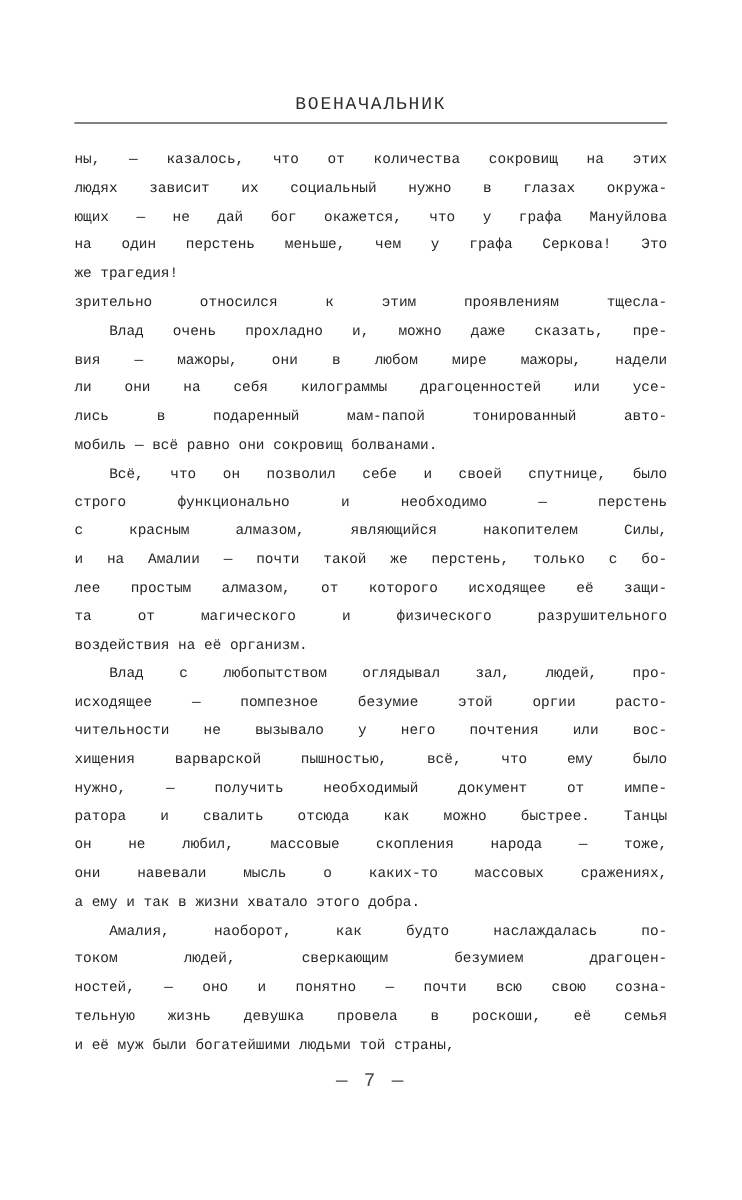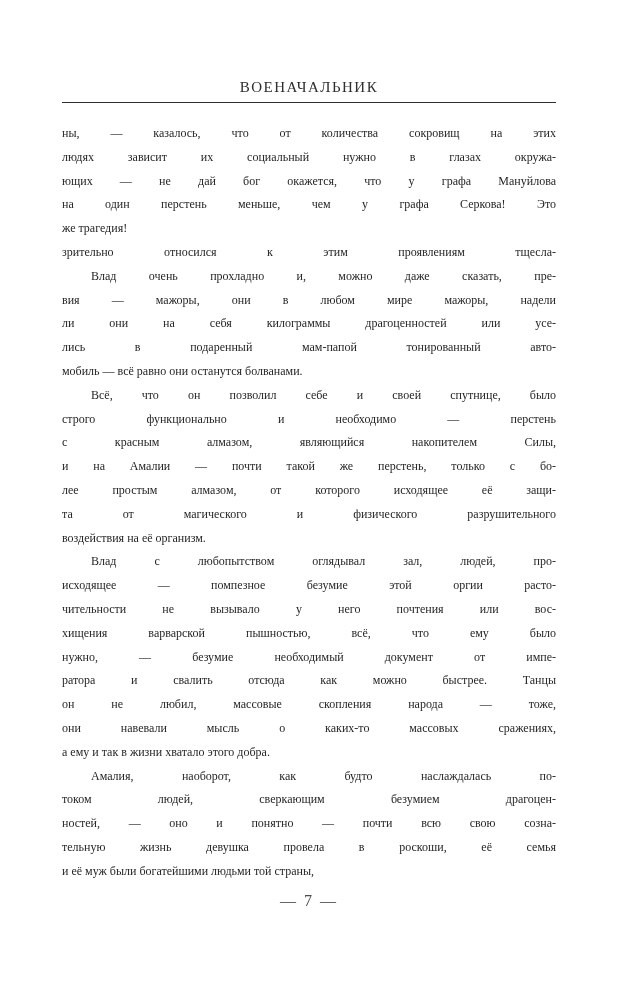--- a/index.html
+++ b/index.html
@@ -5,21 +5,21 @@
   html, body {
     margin: 0;
     padding: 0;
     background: #ffffff;
   }
   .page {
     position: relative;
     width: 618px;
     height: 1000px;
     background: #ffffff;
-    font-family: Liberation Serif, serif;
+    font-family: Liberation Mono, monospace;
     color: #262626;
     overflow: hidden;
   }
   .running-head {
     position: absolute;
     top: 79px;
     left: 62px;
     width: 494px;
     text-align: center;
     font-size: 15px;
@@ -74,33 +74,33 @@
       <div class="text-line">ны, — казалось, что от количества сокровищ на этих</div>
       <div class="text-line">людях зависит их социальный нужно в глазах окружа-</div>
       <div class="text-line">ющих — не дай бог окажется, что у графа Мануйлова</div>
       <div class="text-line">на один перстень меньше, чем у графа Серкова! Это</div>
       <div class="text-line para-end">же трагедия!</div>
       <div class="text-line">зрительно относился к этим проявлениям тщесла-</div>
       <div class="text-line para-start">Влад очень прохладно и, можно даже сказать, пре-</div>
       <div class="text-line">вия — мажоры, они в любом мире мажоры, надели</div>
       <div class="text-line">ли они на себя килограммы драгоценностей или усе-</div>
       <div class="text-line">лись в подаренный мам-папой тонированный авто-</div>
-      <div class="text-line para-end">мобиль — всё равно они останутся болванами.</div>
+      <div class="text-line para-end">мобиль — всё равно они сокровищ болванами.</div>
       <div class="text-line para-start">Всё, что он позволил себе и своей спутнице, было</div>
       <div class="text-line">строго функционально и необходимо — перстень</div>
       <div class="text-line">с красным алмазом, являющийся накопителем Силы,</div>
       <div class="text-line">и на Амалии — почти такой же перстень, только с бо-</div>
       <div class="text-line">лее простым алмазом, от которого исходящее её защи-</div>
       <div class="text-line">та от магического и физического разрушительного</div>
       <div class="text-line para-end">воздействия на её организм.</div>
       <div class="text-line para-start">Влад с любопытством оглядывал зал, людей, про-</div>
       <div class="text-line">исходящее — помпезное безумие этой оргии расто-</div>
       <div class="text-line">чительности не вызывало у него почтения или вос-</div>
       <div class="text-line">хищения варварской пышностью, всё, что ему было</div>
-      <div class="text-line">нужно, — безумие необходимый документ от импе-</div>
+      <div class="text-line">нужно, — получить необходимый документ от импе-</div>
       <div class="text-line">ратора и свалить отсюда как можно быстрее. Танцы</div>
       <div class="text-line">он не любил, массовые скопления народа — тоже,</div>
       <div class="text-line">они навевали мысль о каких-то массовых сражениях,</div>
       <div class="text-line para-end">а ему и так в жизни хватало этого добра.</div>
       <div class="text-line para-start">Амалия, наоборот, как будто наслаждалась по-</div>
       <div class="text-line">током людей, сверкающим безумием драгоцен-</div>
       <div class="text-line">ностей, — оно и понятно — почти всю свою созна-</div>
       <div class="text-line">тельную жизнь девушка провела в роскоши, её семья</div>
       <div class="text-line para-end">и её муж были богатейшими людьми той страны,</div>
     </div>

